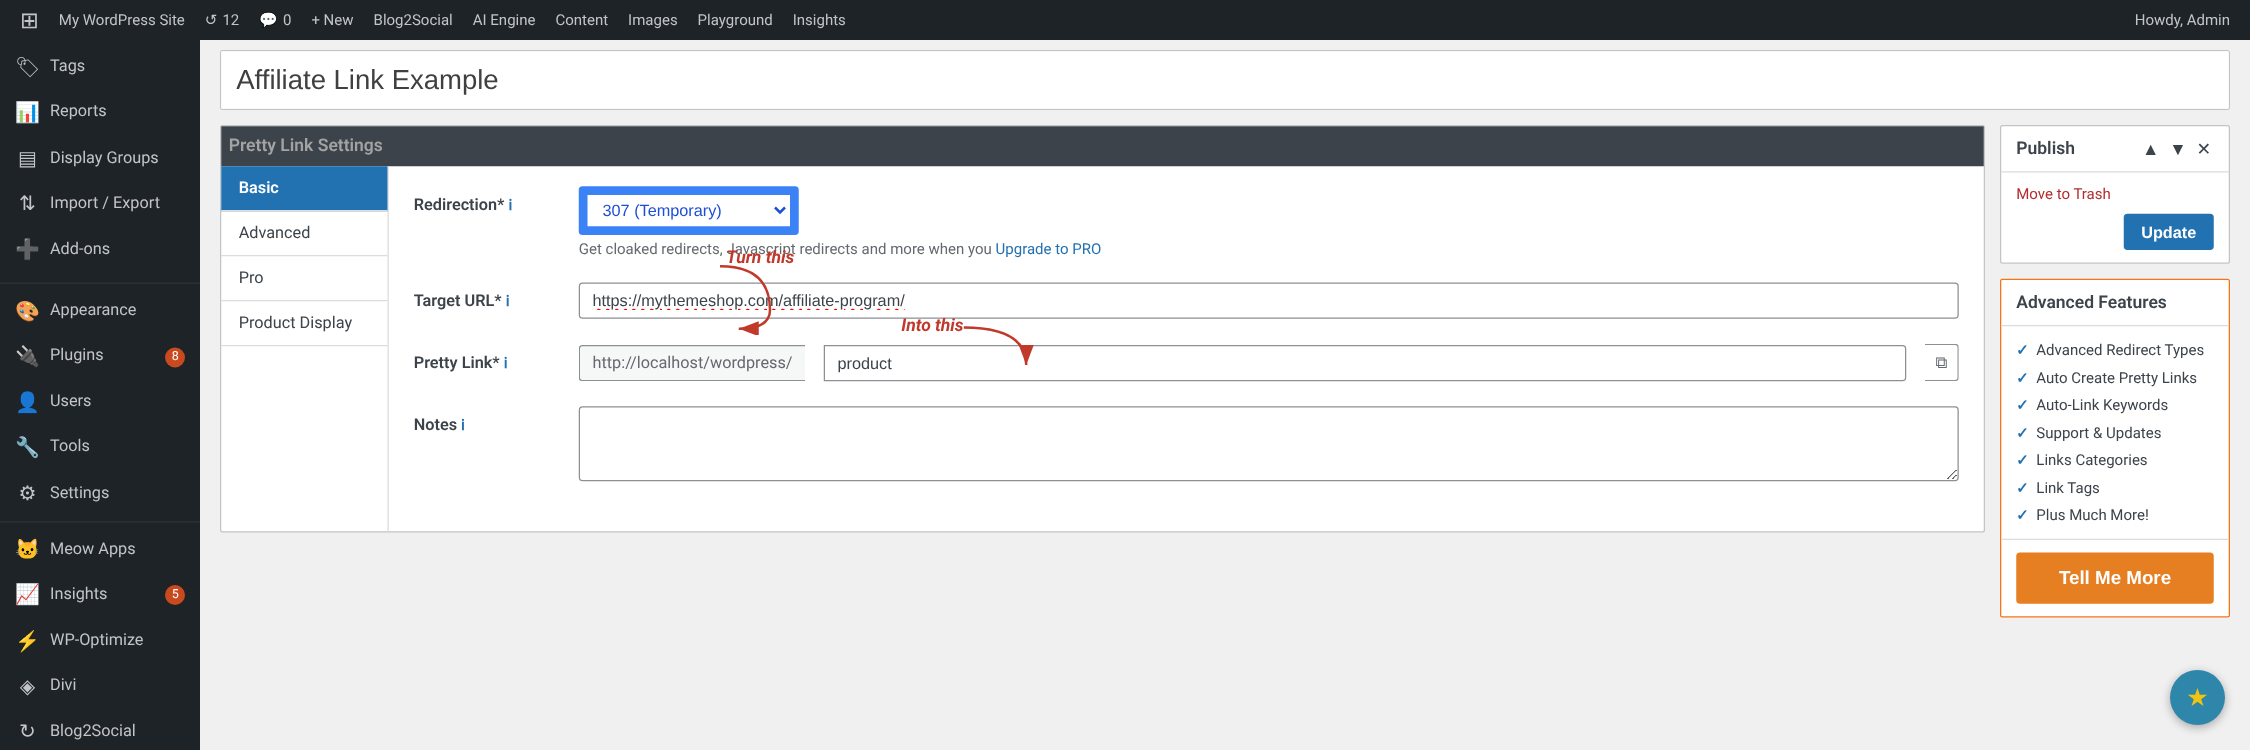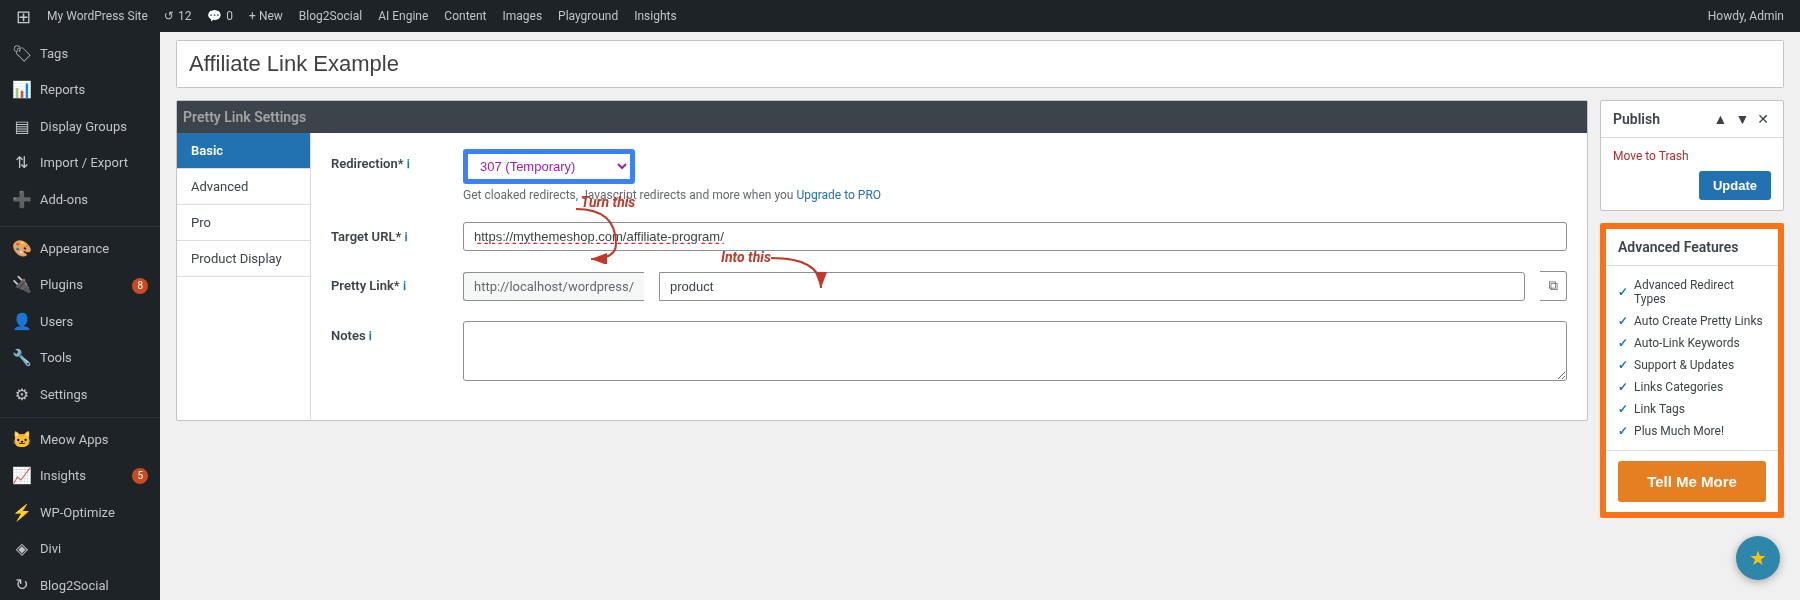--- a/index.html
+++ b/index.html
@@ -111,22 +111,22 @@
     .field-row {
       display: flex; align-items: flex-start; margin-bottom: 20px; gap: 12px;
     }
     .field-label {
       width: 120px; flex-shrink: 0; padding-top: 6px; font-weight: 600; color: #3c434a; font-size: 13px;
     }
     .field-label .info-icon { color: #2271b1; font-size: 12px; cursor: pointer; }
     .field-value { flex: 1; }
 
     select.field-select {
-      border: 5px solid #3b82f6; border-radius: 3px; padding: 4px 8px;
-      font-size: 13px; color: #a21caf; background: #fff;
+      border: 7px solid #3b82f6; border-radius: 3px; padding: 4px 8px;
+      font-size: 13px; color: #1d4ed8; background: #fff;
       min-width: 160px; cursor: pointer;
     }
     .field-hint { font-size: 12px; color: #646970; margin-top: 4px; }
     .field-hint a { color: #2271b1; text-decoration: none; }
 
     .url-input-wrap { position: relative; }
     input.url-input {
       width: 100%; border: 1px solid #8c8f94; border-radius: 3px;
       padding: 6px 10px; font-size: 13px; color: #3c434a;
     }
@@ -182,21 +182,21 @@
     .move-to-trash { color: #b32d2e; text-decoration: none; font-size: 12px; }
     .publish-actions { display: flex; justify-content: flex-end; margin-top: 8px; }
     .update-btn {
       background: #2271b1; color: #fff; border: none; border-radius: 3px;
       padding: 7px 14px; font-size: 13px; font-weight: 600; cursor: pointer;
     }
 
     
     .advanced-features-box {
       background: #fff;
-      border: 6px solid #f97316;
+      border: 1px solid #f97316;
       border-radius: 2px;
     }
     .advanced-features-header {
       padding: 10px 12px;
       font-size: 14px; font-weight: 600; color: #3c434a;
       border-bottom: 1px solid #dcdcde;
     }
     .features-list {
       padding: 8px 12px;
       border-bottom: 1px solid #dcdcde;

